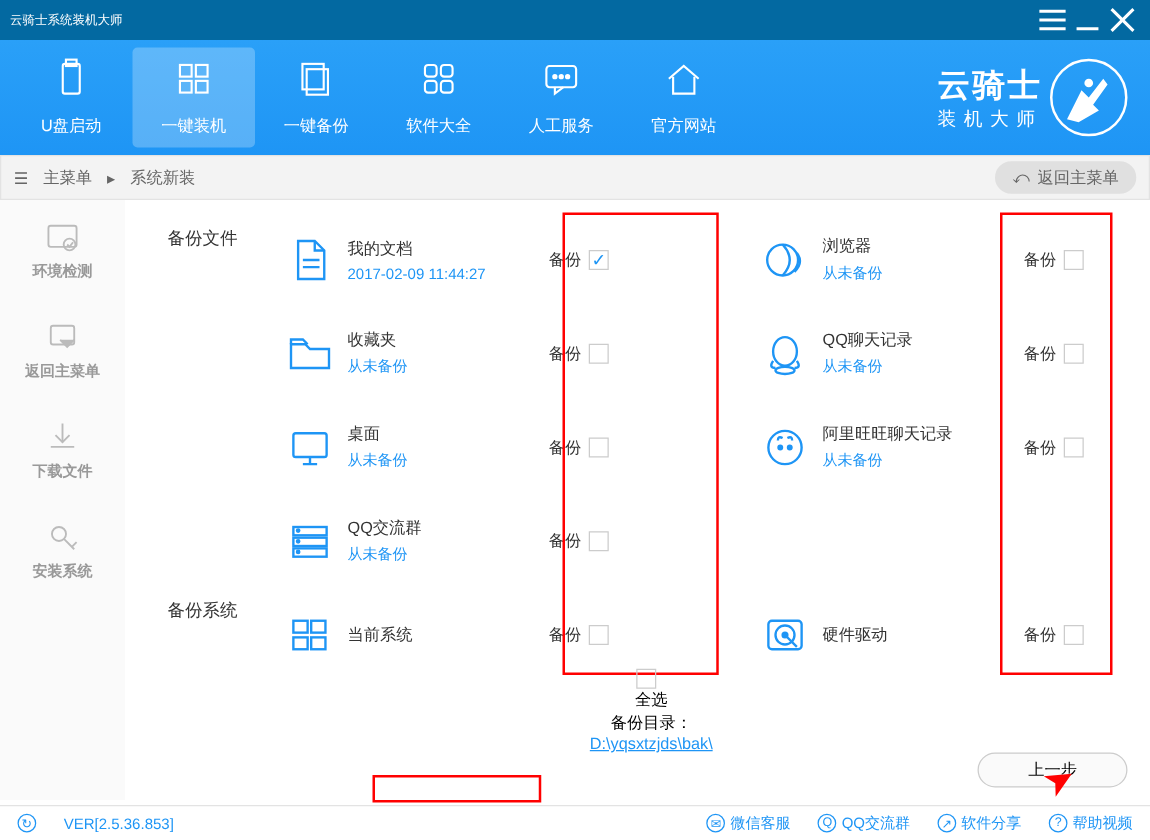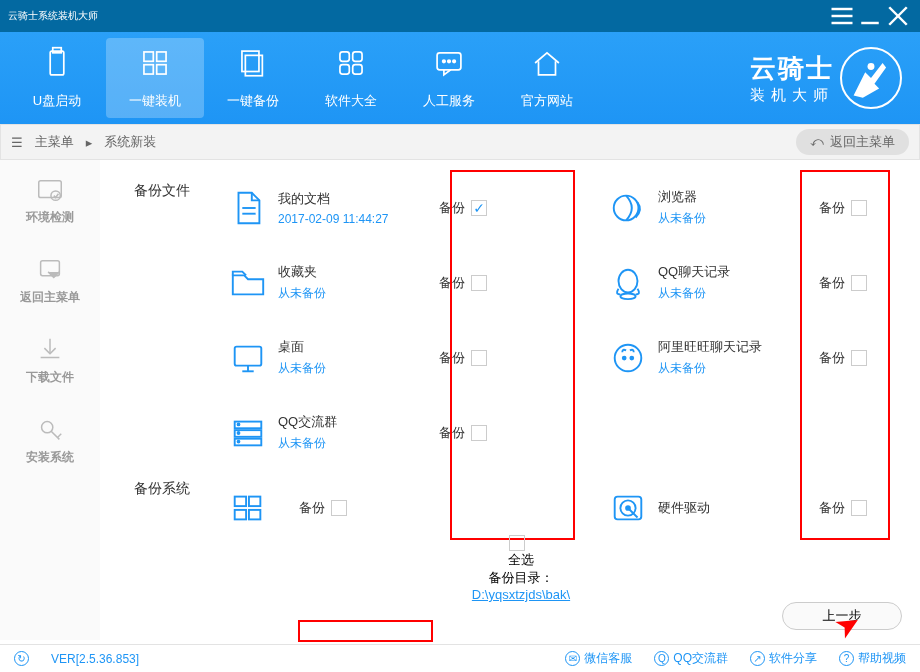--- a/index.html
+++ b/index.html
@@ -336,20 +336,23 @@
 
       <div class="gridrow">
         <div class="col-left">
           <div class="rowicon">
               <svg viewBox="0 0 40 40" fill="none" stroke="#1e95f5" stroke-width="2">
                 <rect x="6" y="8" width="12" height="10"></rect>
                 <rect x="21" y="8" width="12" height="10"></rect>
                 <rect x="6" y="22" width="12" height="10"></rect>
                 <rect x="21" y="22" width="12" height="10"></rect>
               </svg>
+            </div>
+          <div class="rowtext">
+              <span class="title">当前系统</span>
             </div>
           <div class="chkwrap">
               <span>备份</span>
               <span class="chk"></span>
             </div>
         </div>
         <div class="col-right">
           <div class="rowicon">
               <svg viewBox="0 0 40 40" fill="none" stroke="#1e95f5" stroke-width="2">
                 <rect x="6" y="8" width="28" height="24" rx="3"></rect>

